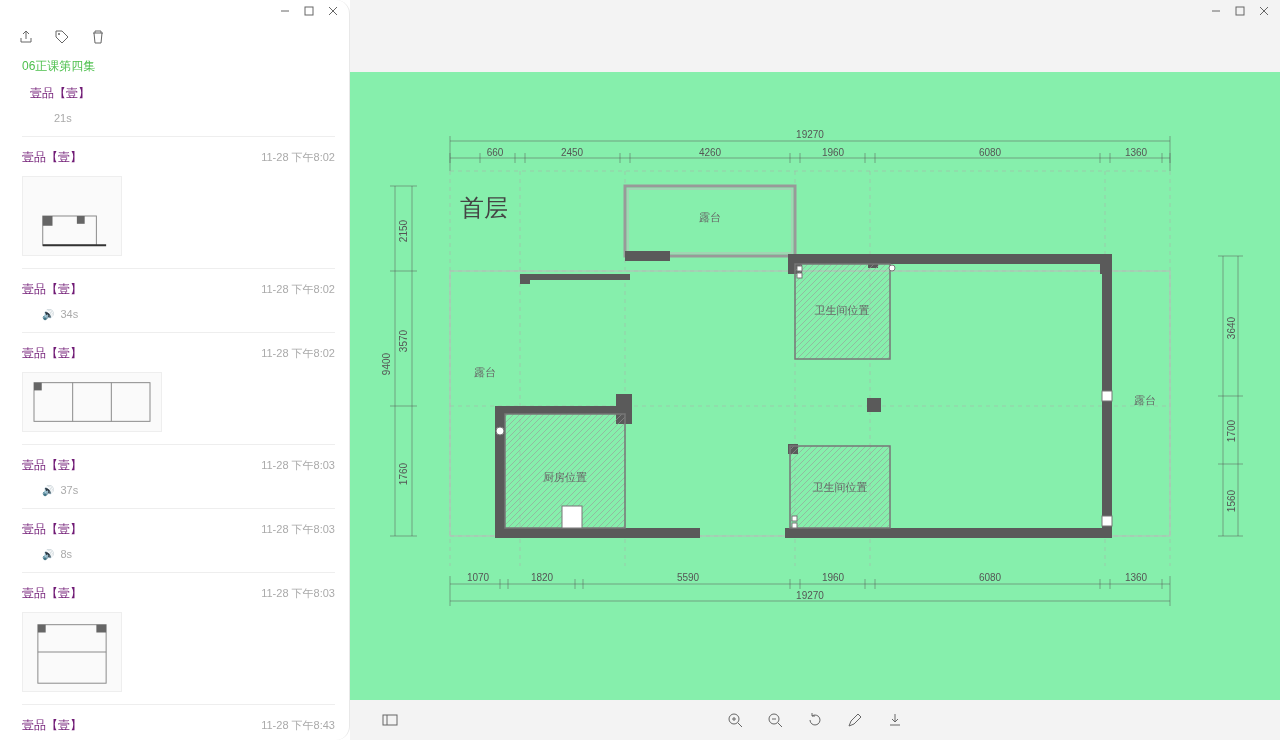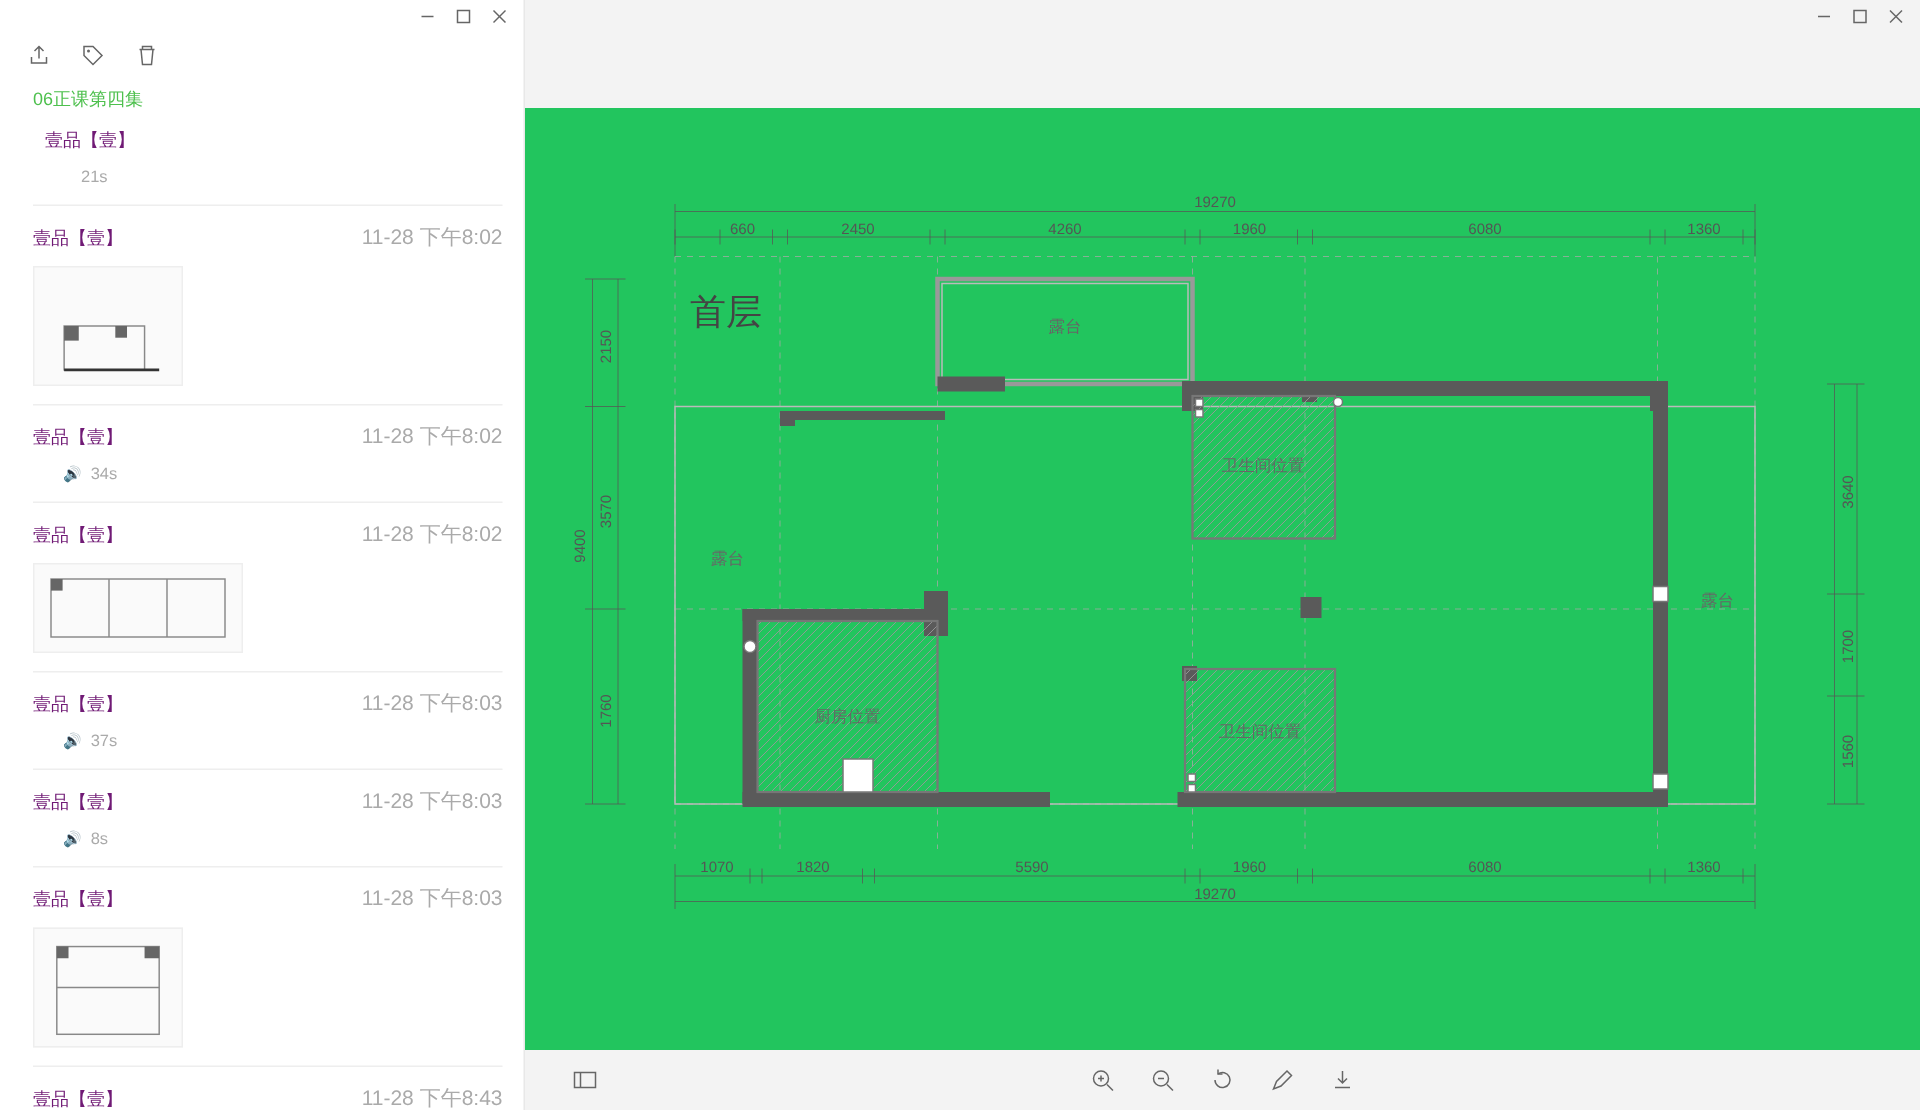--- a/index.html
+++ b/index.html
@@ -1,44 +1,44 @@
 <!DOCTYPE html>
 <html><head>
 <meta charset="utf-8">
 <style>
   * { margin: 0; padding: 0; box-sizing: border-box; }
   body { font-family: "Microsoft YaHei", sans-serif; font-size: 12px; color: #333; background: #fff; overflow: hidden; width: 1280px; height: 740px; }
 
   .app { display: flex; width: 100%; height: 100%; }
 
   
-  .sidebar { width: 350px; height: 100%; border-right: 1px solid #e8e8e8; display: flex; flex-direction: column; background: #fff; position: relative; }
+  .sidebar { width: 350px; height: 100%; border-right: 1px solid #e8e8e8; display: flex; flex-direction: column; background: #fff; position: relative; border-radius: 14px; }
   .sidebar-titlebar { height: 22px; display: flex; justify-content: flex-end; align-items: center; padding-right: 4px; }
   .win-btn { width: 24px; height: 20px; display: inline-flex; align-items: center; justify-content: center; color: #666; cursor: pointer; font-size: 10px; }
   .sidebar-tools { height: 30px; display: flex; align-items: center; padding-left: 18px; gap: 20px; }
   .tool-icon { width: 16px; height: 16px; display: inline-flex; align-items: center; justify-content: center; color: #666; cursor: pointer; }
   .sidebar-title { color: #4ec04e; font-size: 12px; padding: 6px 22px 10px; }
   .sidebar-list { flex: 1; overflow-y: auto; padding: 0 14px 0 22px; position: relative; }
   .sidebar-list::-webkit-scrollbar { width: 6px; }
   .sidebar-list::-webkit-scrollbar-thumb { background: #ddd; border-radius: 3px; }
   .list-item { padding: 12px 0; border-bottom: 1px solid #eee; }
   .item-head { display: flex; justify-content: space-between; align-items: center; }
   .item-title { color: #701a75; font-size: 12px; }
-  .item-time { color: #aaa; font-size: 14px; margin-left: 12px; }
+  .item-time { color: #aaa; font-size: 11px; margin-left: 12px; }
   .item-sub { display: flex; align-items: center; gap: 6px; color: #aaa; font-size: 11px; margin-top: 10px; padding-left: 8px; margin-left: 12px; }
   .audio-icon { font-size: 10px; color: #bbb; }
   .thumb { margin-top: 10px; width: 100px; height: 80px; border: 1px solid #eee; background: #fafafa; position: relative; }
   .thumb.wide { width: 140px; height: 60px; }
   .thumb svg { width: 100%; height: 100%; }
 
   
   .main { flex: 1; height: 100%; background: #f3f3f3; display: flex; flex-direction: column; position: relative; }
   .main-titlebar { height: 22px; display: flex; justify-content: flex-end; align-items: center; padding-right: 4px; background: #f3f3f3; }
   .viewer-top-gap { height: 50px; }
-  .viewer-canvas { flex: 1; background: #22c55e; margin: 0; position: relative; overflow: hidden; }
+  .viewer-canvas { flex: 1; background: #86efac; margin: 0; position: relative; overflow: hidden; }
   .viewer-bottombar { height: 40px; display: flex; align-items: center; justify-content: center; background: #f3f3f3; position: relative; }
   .bb-left { position: absolute; left: 30px; display: flex; gap: 14px; }
   .bb-center { display: flex; gap: 20px; }
   .bb-btn { width: 20px; height: 20px; display: inline-flex; align-items: center; justify-content: center; color: #666; cursor: pointer; }
   .bb-btn svg { width: 16px; height: 16px; stroke: #666; fill: none; }
 
   
   .plan-svg { position: absolute; left: 0; top: 0; width: 100%; height: 100%; }
   .dim-text { font-size: 10px; fill: #555; text-anchor: middle; font-family: sans-serif; }
   .room-label { font-size: 11px; fill: #666; text-anchor: middle; }

